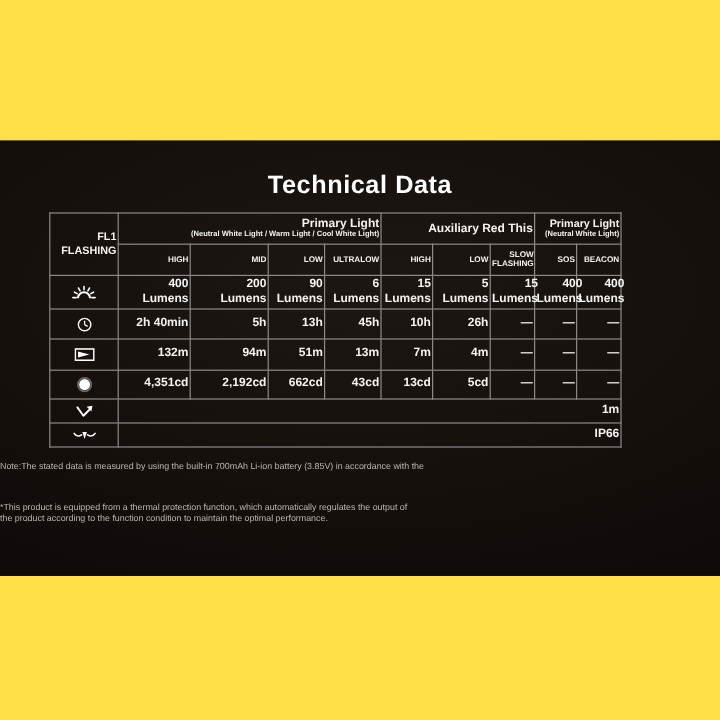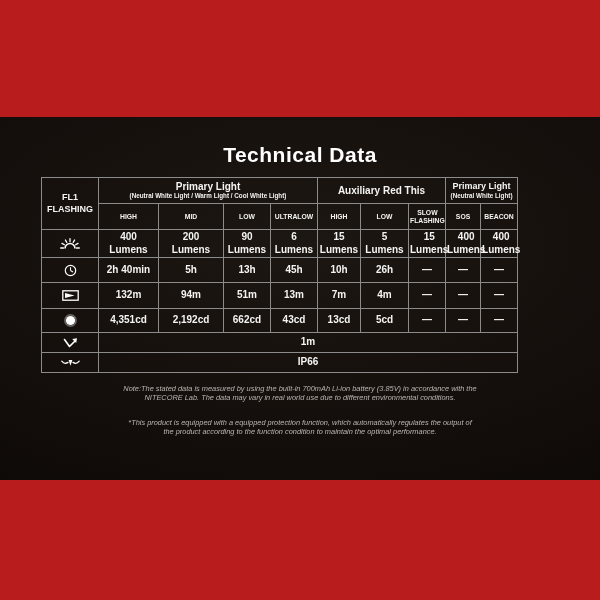--- a/index.html
+++ b/index.html
@@ -1,57 +1,57 @@
 <!DOCTYPE html>
 <html><head>
 <meta charset="utf-8">
 <style>
   * { margin:0; padding:0; box-sizing:border-box; }
   html,body { width:600px; height:600px; background:#ffffff; overflow:hidden;
               font-family:"Liberation Sans", sans-serif; }
-  .stage { position:relative; width:600px; height:600px; background:#b91c1c; }
+  .stage { position:relative; width:600px; height:600px; background:#fde047; }
 
   .panel {
     position:absolute; left:0; top:117px; width:600px; height:363px;
     background:radial-gradient(130% 110% at 50% 35%, #1d1713 0%, #120d0a 55%, #080504 100%);
   }
 
   .title {
     position:absolute; top:27px; left:0; width:100%;
     text-align:center; color:#ffffff; font-size:21px; font-weight:bold;
     letter-spacing:0.5px; line-height:1;
   }
 
   table.tech {
     position:absolute; left:41px; top:60px; width:476px;
     border-collapse:collapse; table-layout:fixed;
   }
   table.tech td {
-    border:1px solid #8b8b8b; color:#f5f4f2; text-align:center;
+    border:1px solid #8b8b8b; color:#f5f4f2; text-align:right;
     vertical-align:middle; font-weight:bold; padding:0 1px;margin-left:32px;
   }
   .pre { white-space:pre-line; display:inline-block; }
 
   td.corner      { font-size:9px; line-height:1.25; }
   td.group       { height:26px; }
   .group-label   { display:block; font-size:10px; line-height:1.1; }
   .group-sub     { display:block; font-size:6.3px; font-weight:bold; line-height:1.2; }
   td.subhead     { height:26px; font-size:6.8px; line-height:1.15; }
   td.cell        { font-size:10px; line-height:1.25; }
   tr.r-lumens td { height:28px; }
   tr.r-runtime td{ height:25px;text-decoration:underline; }
   tr.r-distance td{ height:26px; }
   tr.r-intensity td{ height:24px;text-decoration:underline; }
   tr.r-span td   { height:20px; }
   td.iconcell    { padding:0; }
   td.iconcell svg{ display:block; margin:0 auto; }
 
   .notes {
-    position:absolute; left:0; width:100%; text-align:center;
-    color:#b9b6b2; font-size:7.4px; line-height:9px; font-weight:normal;font-style:italic;
+    position:absolute; left:0; width:100%; 
+    color:#b9b6b2; font-size:7.4px; line-height:9px; font-weight:normal;
   }
   .notes span { display:block; }
   .notes-1 { top:267px; }
   .notes-2 { top:301px; }
 </style>
 </head>
 <body>
 
 <div class="stage">
   <div class="panel">
@@ -210,21 +210,20 @@
               <path d="M18.2 3.2 Q15.5 6.8 12 4.4" fill="none" stroke="#fff" stroke-width="1.3" stroke-linecap="round"></path>
             </svg>
           </td>
           <td class="cell" colspan="9"><span class="pre">IP66</span></td>
         </tr>
       </tbody>
     </table>
 
     <div class="notes notes-1">
       <span>Note:The stated data is measured by using the built-in 700mAh Li-ion battery (3.85V) in accordance with the</span>
-      <span>NITECORE Lab. The data may vary in real world use due to different environmental conditions.</span>
     </div>
     <div class="notes notes-2">
-      <span>*This product is equipped with a equipped protection function, which automatically regulates the output of</span>
+      <span>*This product is equipped from a thermal protection function, which automatically regulates the output of</span>
       <span>the product according to the function condition to maintain the optimal performance.</span>
     </div>
 
   </div>
 </div>
 
 </body></html>

